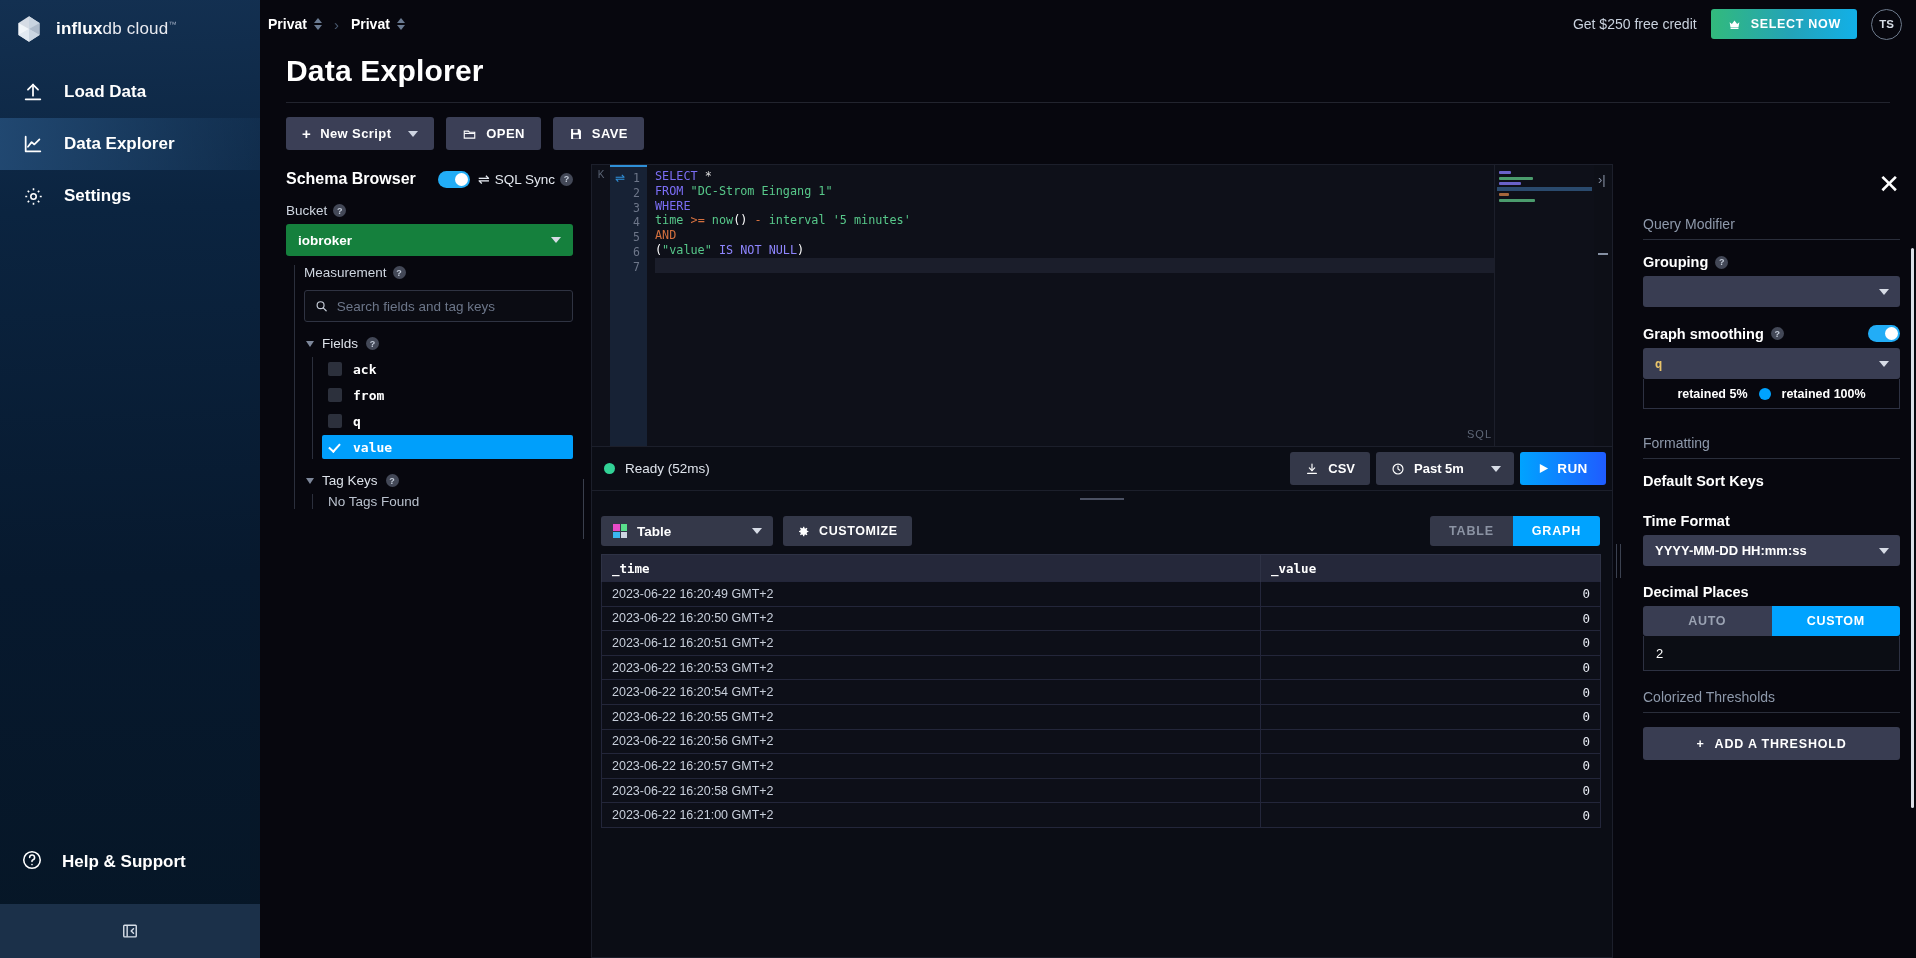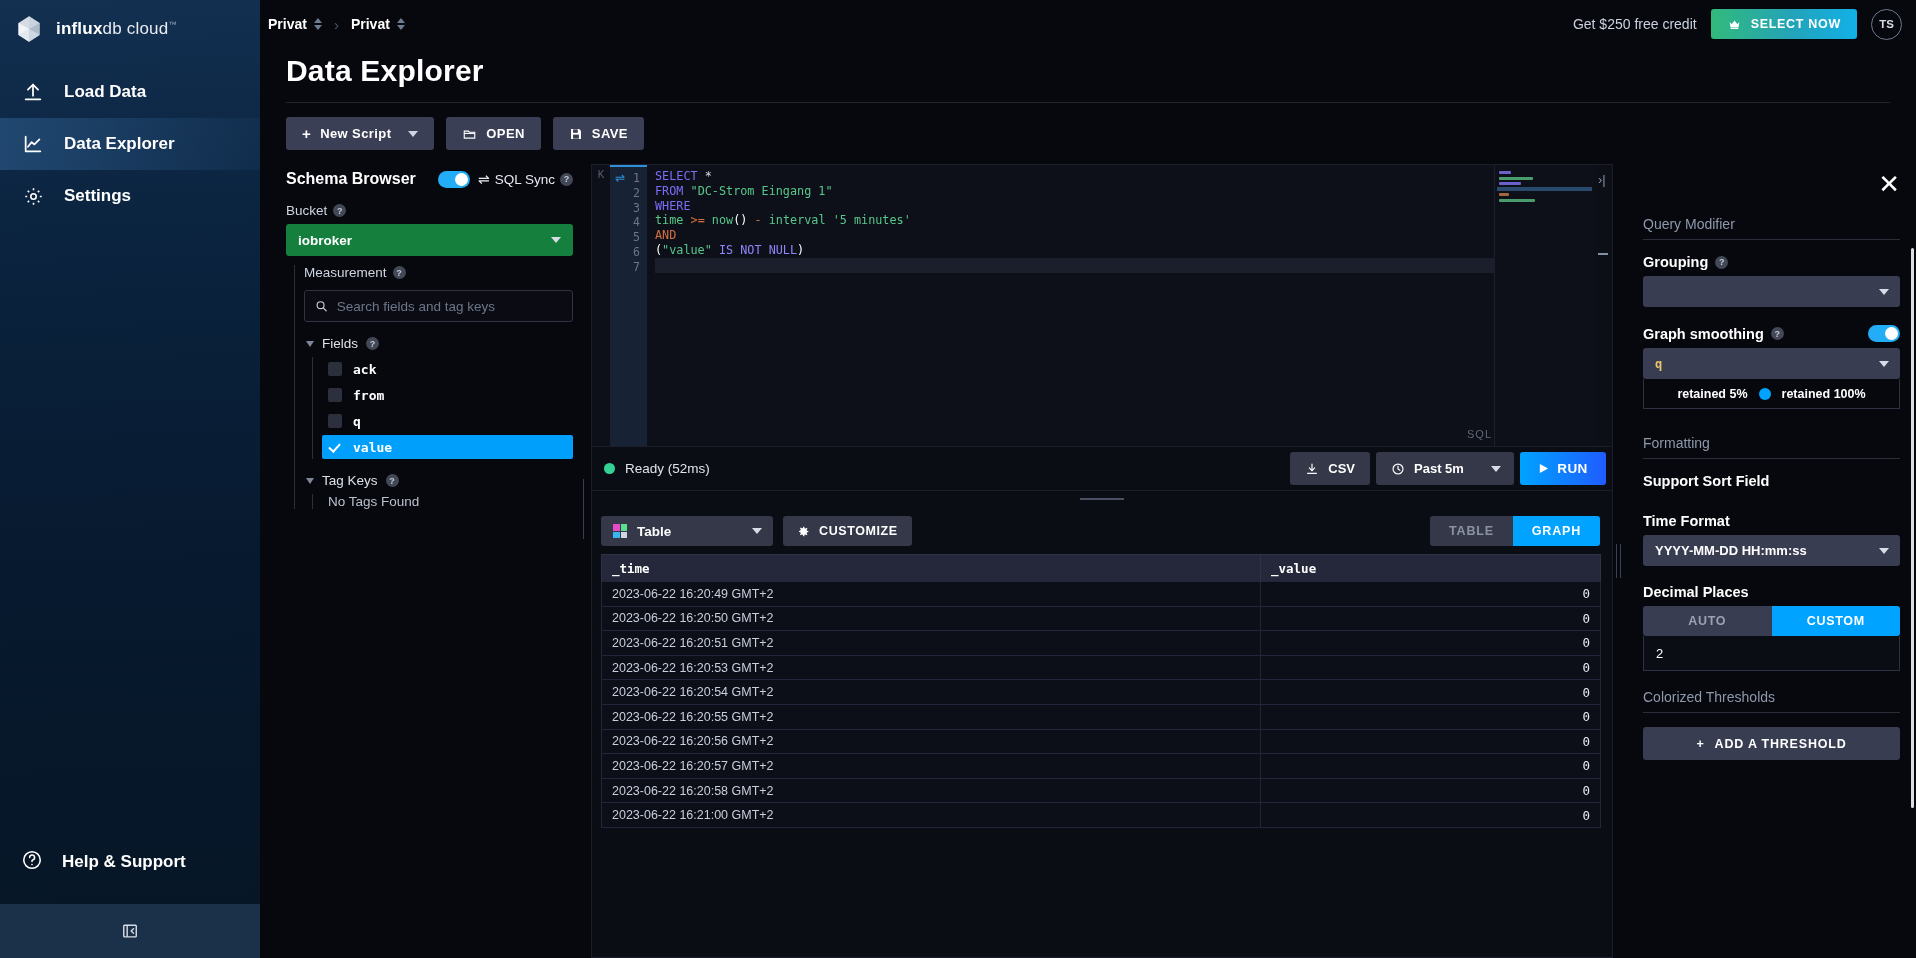--- a/index.html
+++ b/index.html
@@ -612,21 +612,21 @@
               <tbody id="res-body">
                   <tr>
                     <td>2023-06-22 16:20:49 GMT+2</td>
                     <td class="num">0</td>
                   </tr>
                   <tr>
                     <td>2023-06-22 16:20:50 GMT+2</td>
                     <td class="num">0</td>
                   </tr>
                   <tr>
-                    <td>2023-06-22 16:20:51 GMT+2</td>
+                    <td>2023-06-12 16:20:51 GMT+2</td>
                     <td class="num">0</td>
                   </tr>
                   <tr>
                     <td>2023-06-22 16:20:53 GMT+2</td>
                     <td class="num">0</td>
                   </tr>
                   <tr>
                     <td>2023-06-22 16:20:54 GMT+2</td>
                     <td class="num">0</td>
                   </tr>
@@ -693,21 +693,21 @@
           </div>
           <div class="retained">
             <span>retained 5%</span>
             <span class="ball"></span>
             <span>retained 100%</span>
           </div>
 
           <div class="gap26"></div>
           <div class="rp-section-title">Formatting</div>
           <div class="gap14"></div>
-          <div class="rp-label">Support Sort Field</div>
+          <div class="rp-label">Default Sort Keys</div>
           <div class="gap6"></div>
 
           <div class="gap18"></div>
           <div class="rp-label">Time Format</div>
           <div class="gap6"></div>
           <div class="rp-select">
             <span>YYYY-MM-DD HH:mm:ss</span>
             <span class="caret2"></span>
           </div>
 

